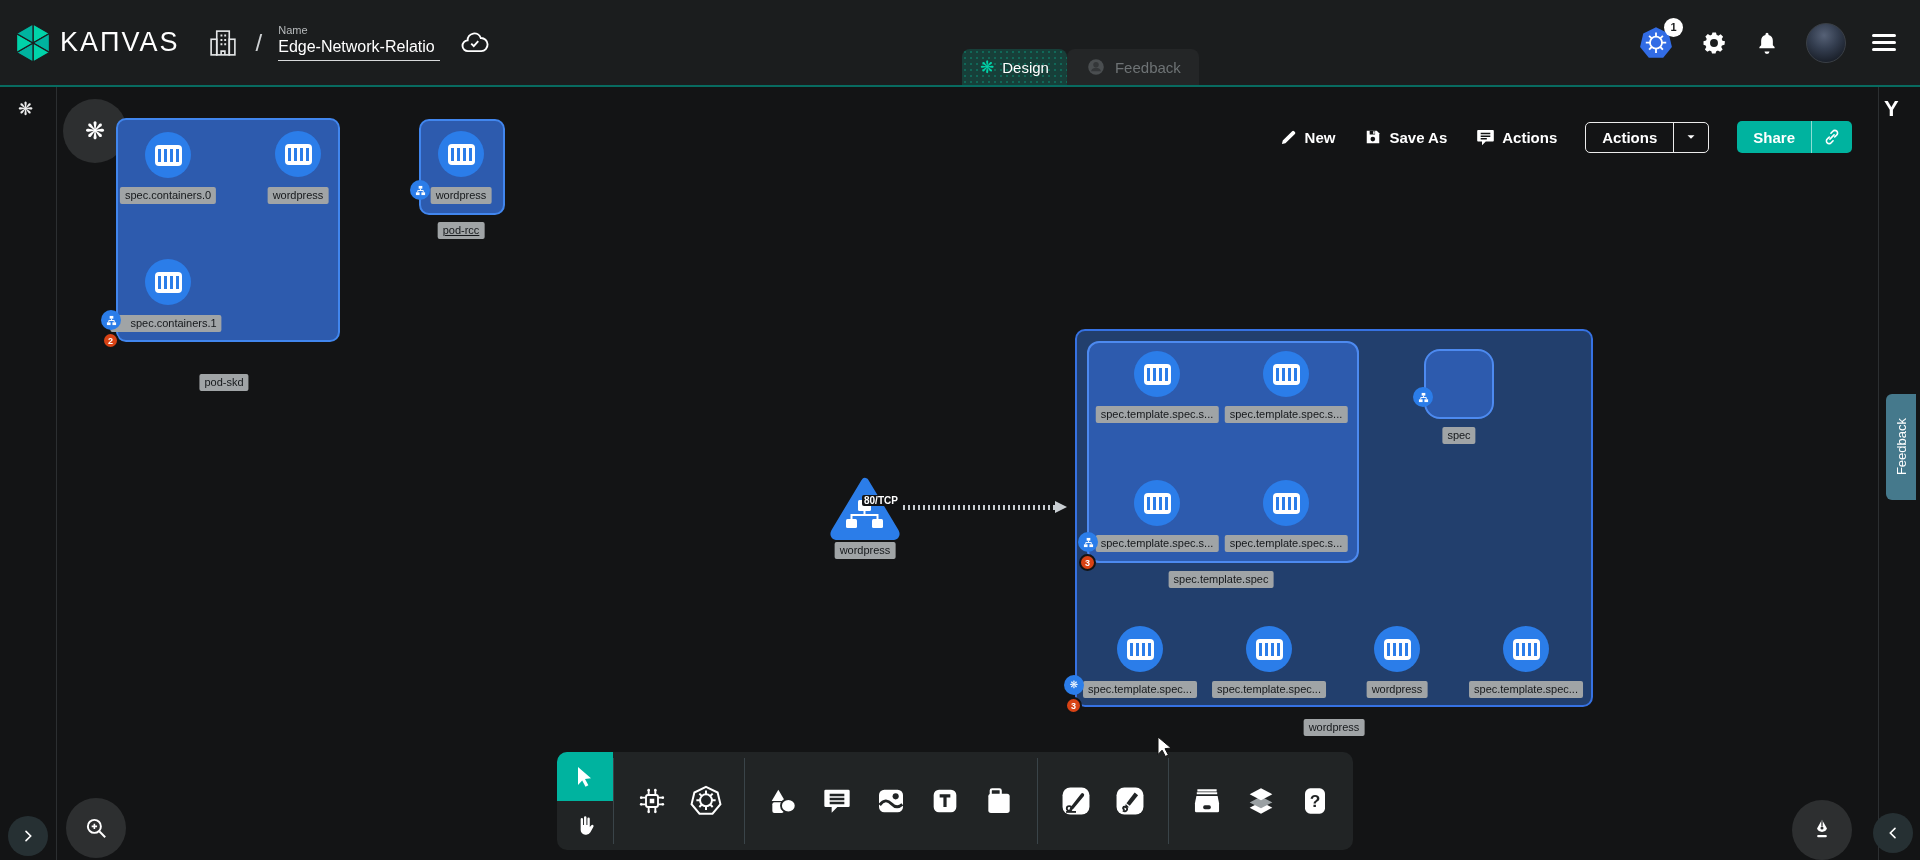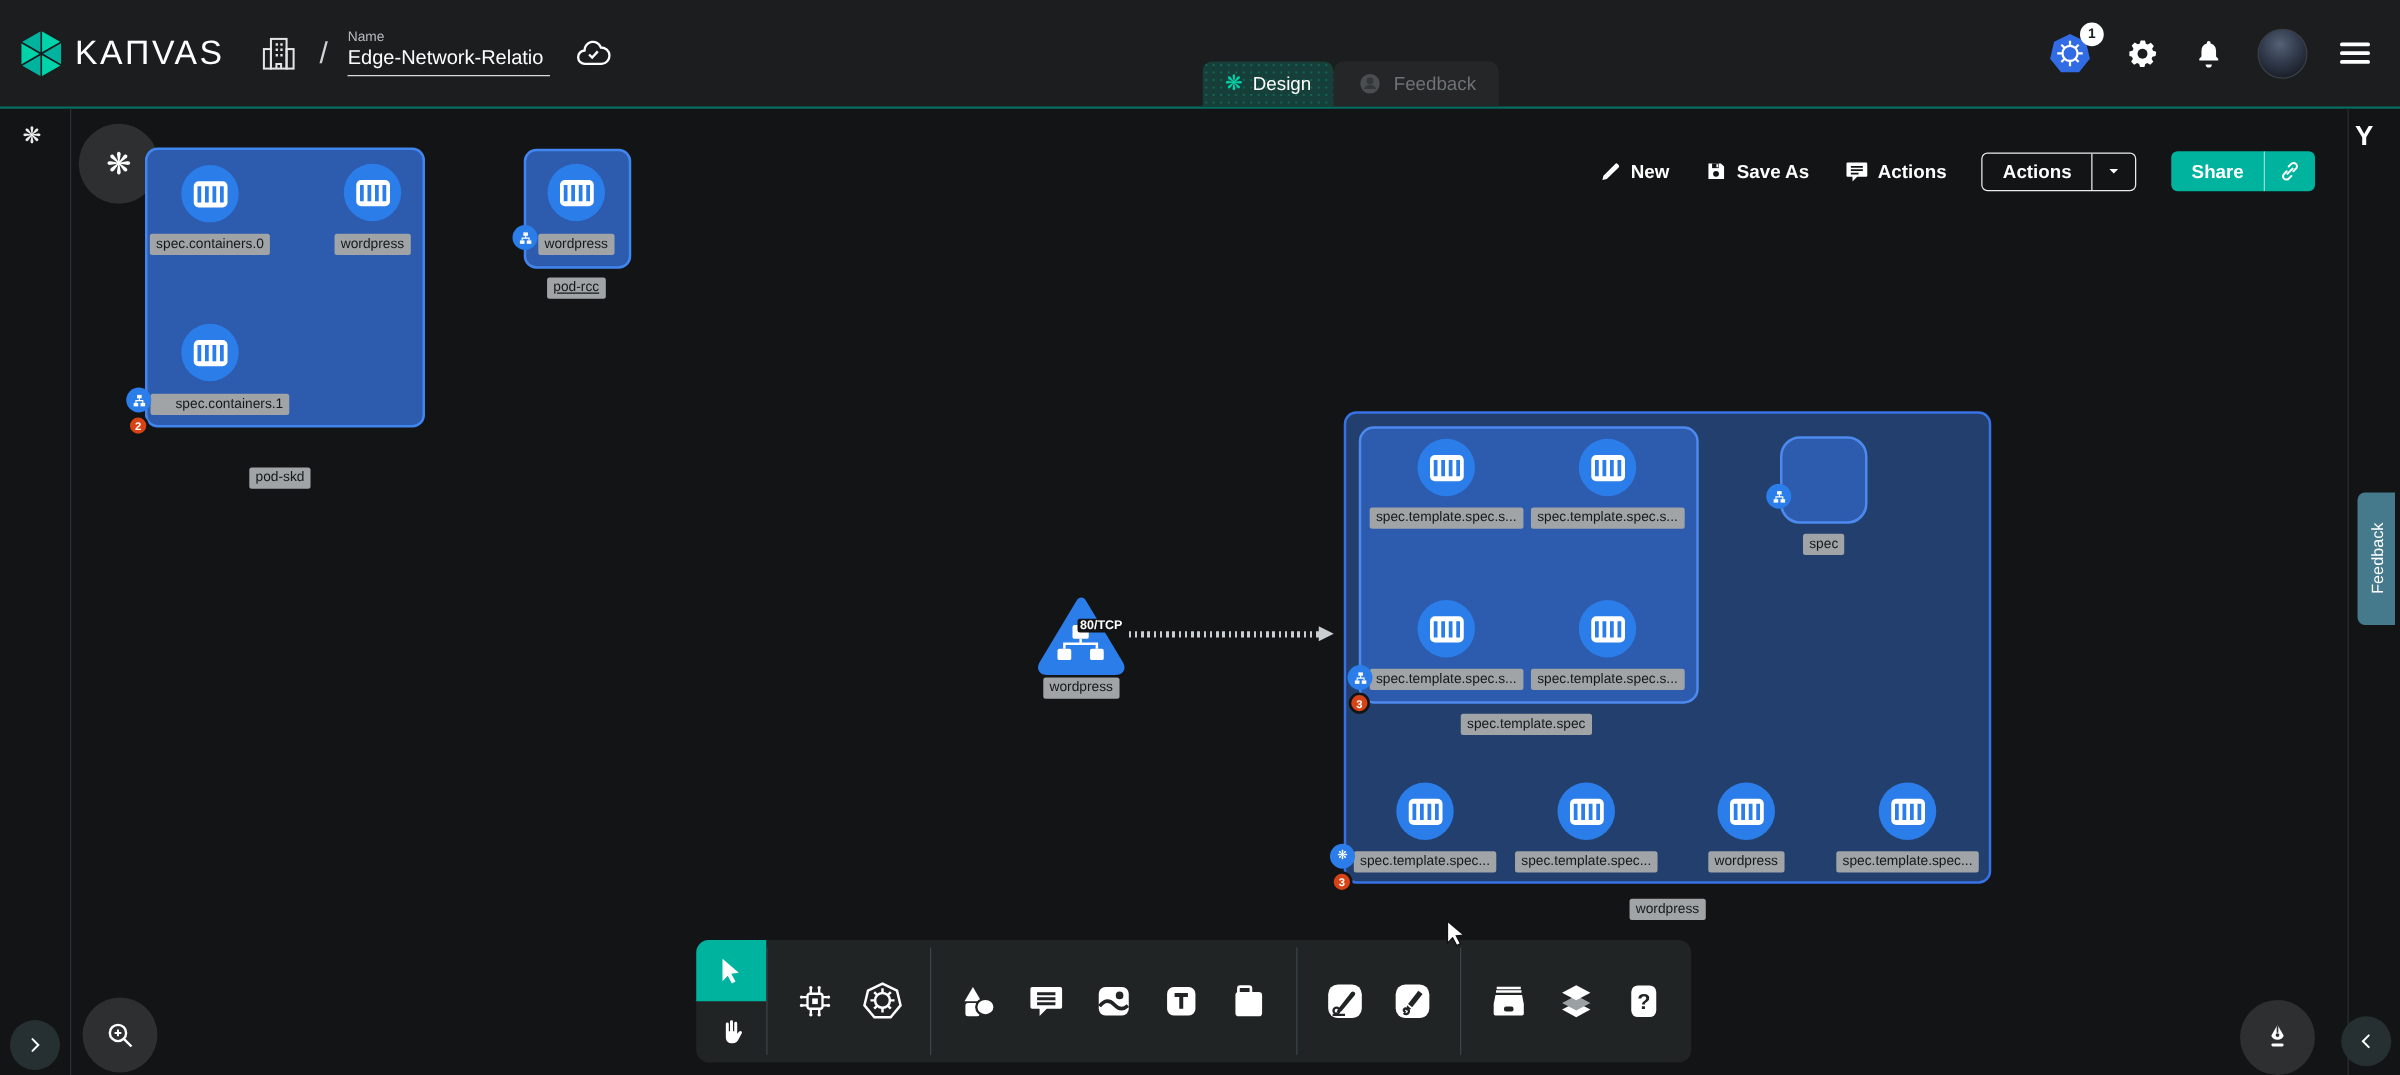--- a/index.html
+++ b/index.html
@@ -304,21 +304,21 @@
       <div class="node" style="left:145px;top:257px;">
             <div class="ctr-glyph">
               <i></i>
               <i></i>
               <i></i>
               <i></i>
             </div>
           </div>
       <div class="chip" style="left:168px;top:185px;">spec.containers.0</div>
       <div class="chip" style="left:298px;top:185px;">wordpress</div>
-      <div class="chip" style="left:176px;top:313px;padding-left:20px;">spec.containers.1</div>
+      <div class="chip" style="left:166px;top:313px;padding-left:20px;">spec.containers.1</div>
       <div class="chip" style="left:224px;top:348px;margin-top:24px;">pod-skd</div>
       <div class="badge-blue" style="left:101px;top:308px;">
         <svg width="11" height="11" viewBox="0 0 12 12">
               <g fill="#fff">
                 <rect x="4" y="1" width="4" height="3"></rect>
                 <rect x="1" y="8" width="4" height="3"></rect>
                 <rect x="7" y="8" width="4" height="3"></rect>
               </g>
               <path d="M6 4v2M3 8V6h6v2" stroke="#fff" fill="none"></path>
             </svg>

